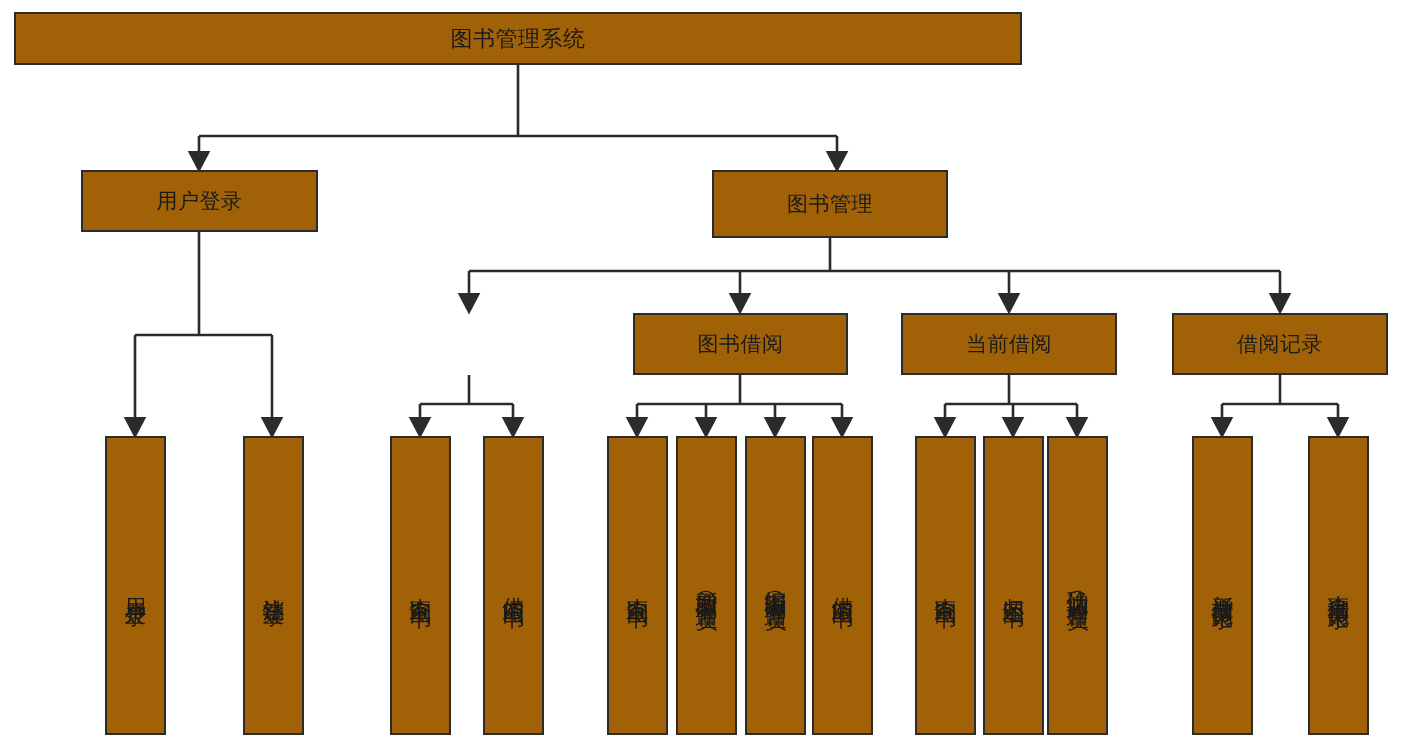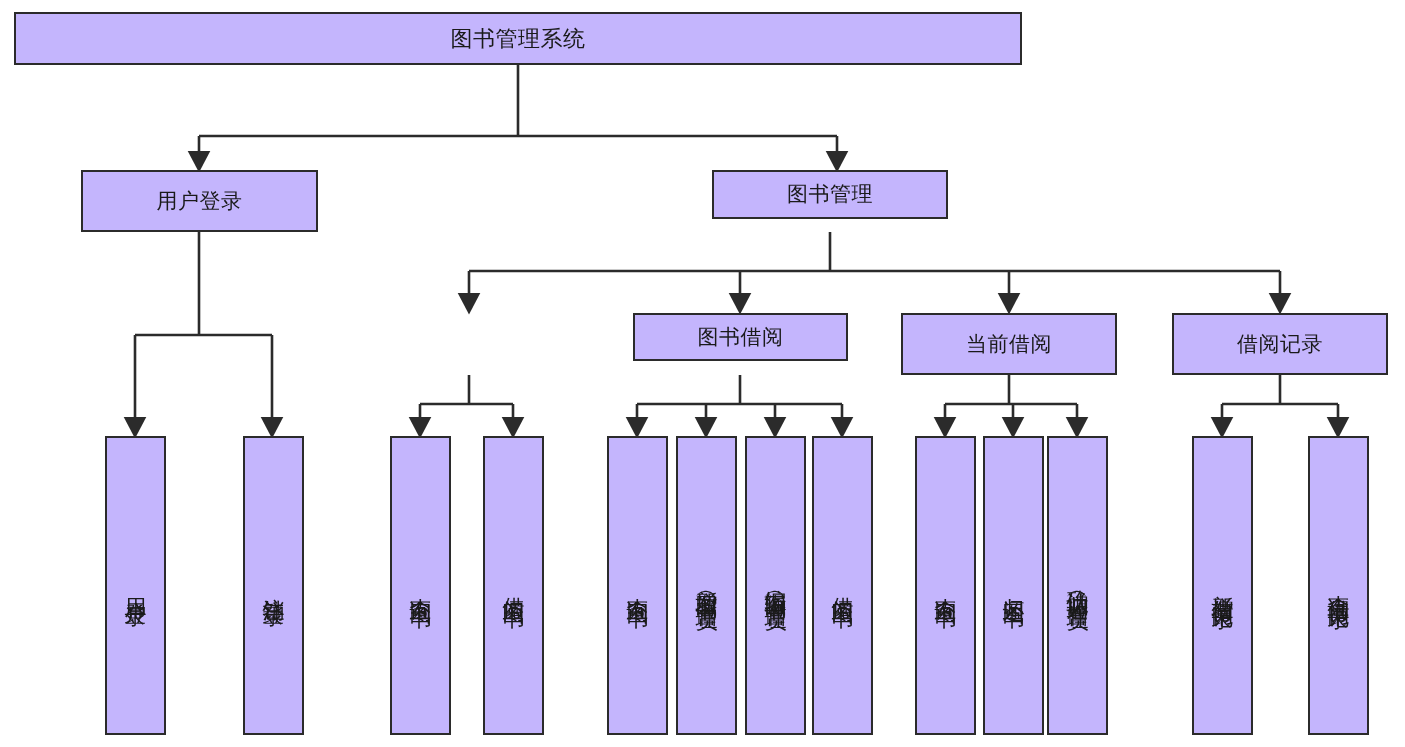--- a/index.html
+++ b/index.html
@@ -21,21 +21,21 @@
     position: absolute;
     left: 0;
     top: 0;
     width: 1405px;
     height: 747px;
   }
   .node {
     position: absolute;
     box-sizing: border-box;
     border: 2.5px solid #2b2b2b;
-    background: #c4b5fd;
+    background: #a16207;
     display: flex;
     align-items: center;
     justify-content: center;
     z-index: 2;
   }
   .node .label {
     color: #1a1a1a;
     line-height: 1.18;
     letter-spacing: 0.5px;
     white-space: pre;
@@ -124,25 +124,25 @@
     </g>
   </svg>
 
   <div class="node root horiz" style="left:14px; top:12px; width:1008px; height:53px;">
     <span class="label">图书管理系统</span>
   </div>
 
   <div class="node horiz" style="left:81px; top:170px; width:237px; height:62px;">
     <span class="label">用户登录</span>
   </div>
-  <div class="node horiz" style="left:712px; top:170px; width:236px; height:49px;justify-content:center;">
+  <div class="node horiz" style="left:712px; top:170px; width:236px; height:68px;justify-content:center;">
     <span class="label">图书管理</span>
   </div>
 
-  <div class="node horiz" style="left:633px; top:313px; width:215px; height:48px;">
+  <div class="node horiz" style="left:633px; top:313px; width:215px; height:62px;">
     <span class="label">图书借阅</span>
   </div>
   <div class="node horiz" style="left:901px; top:313px; width:216px; height:62px;">
     <span class="label">当前借阅</span>
   </div>
   <div class="node horiz" style="left:1172px; top:313px; width:216px; height:62px;">
     <span class="label">借阅记录</span>
   </div>
 
   <div class="node vert" style="left:105px; top:436px; width:61px; height:299px;">

